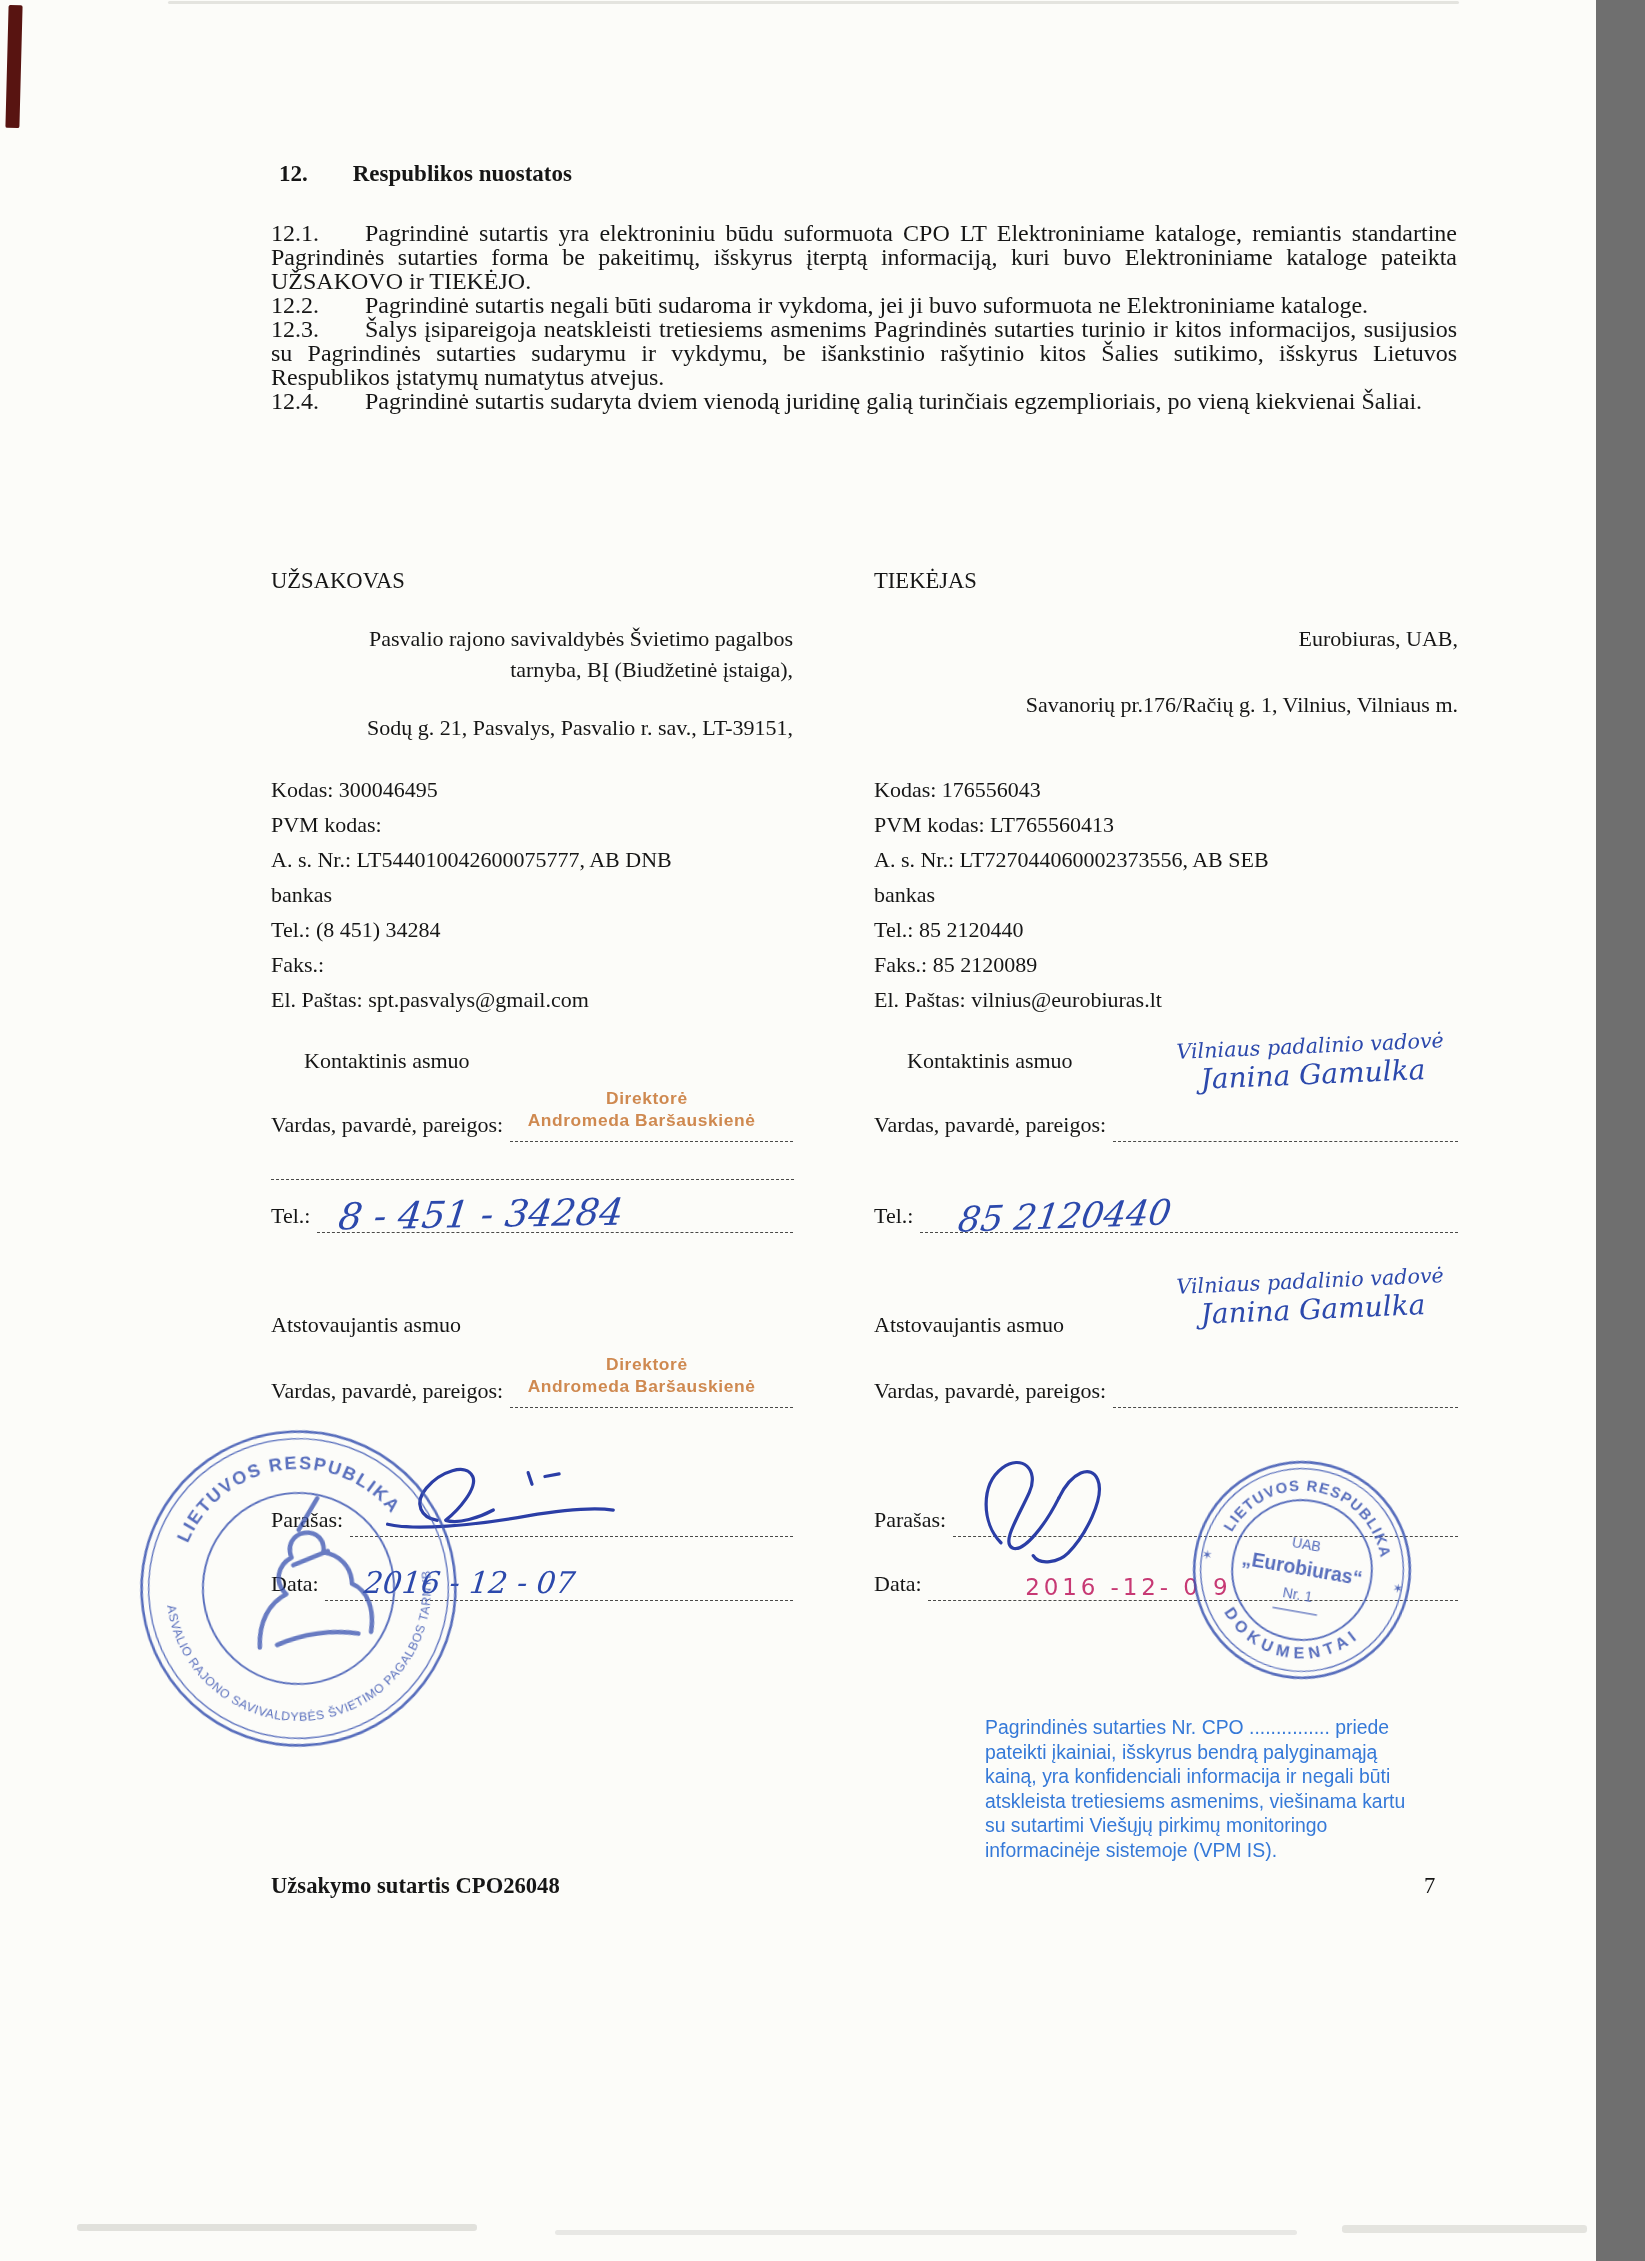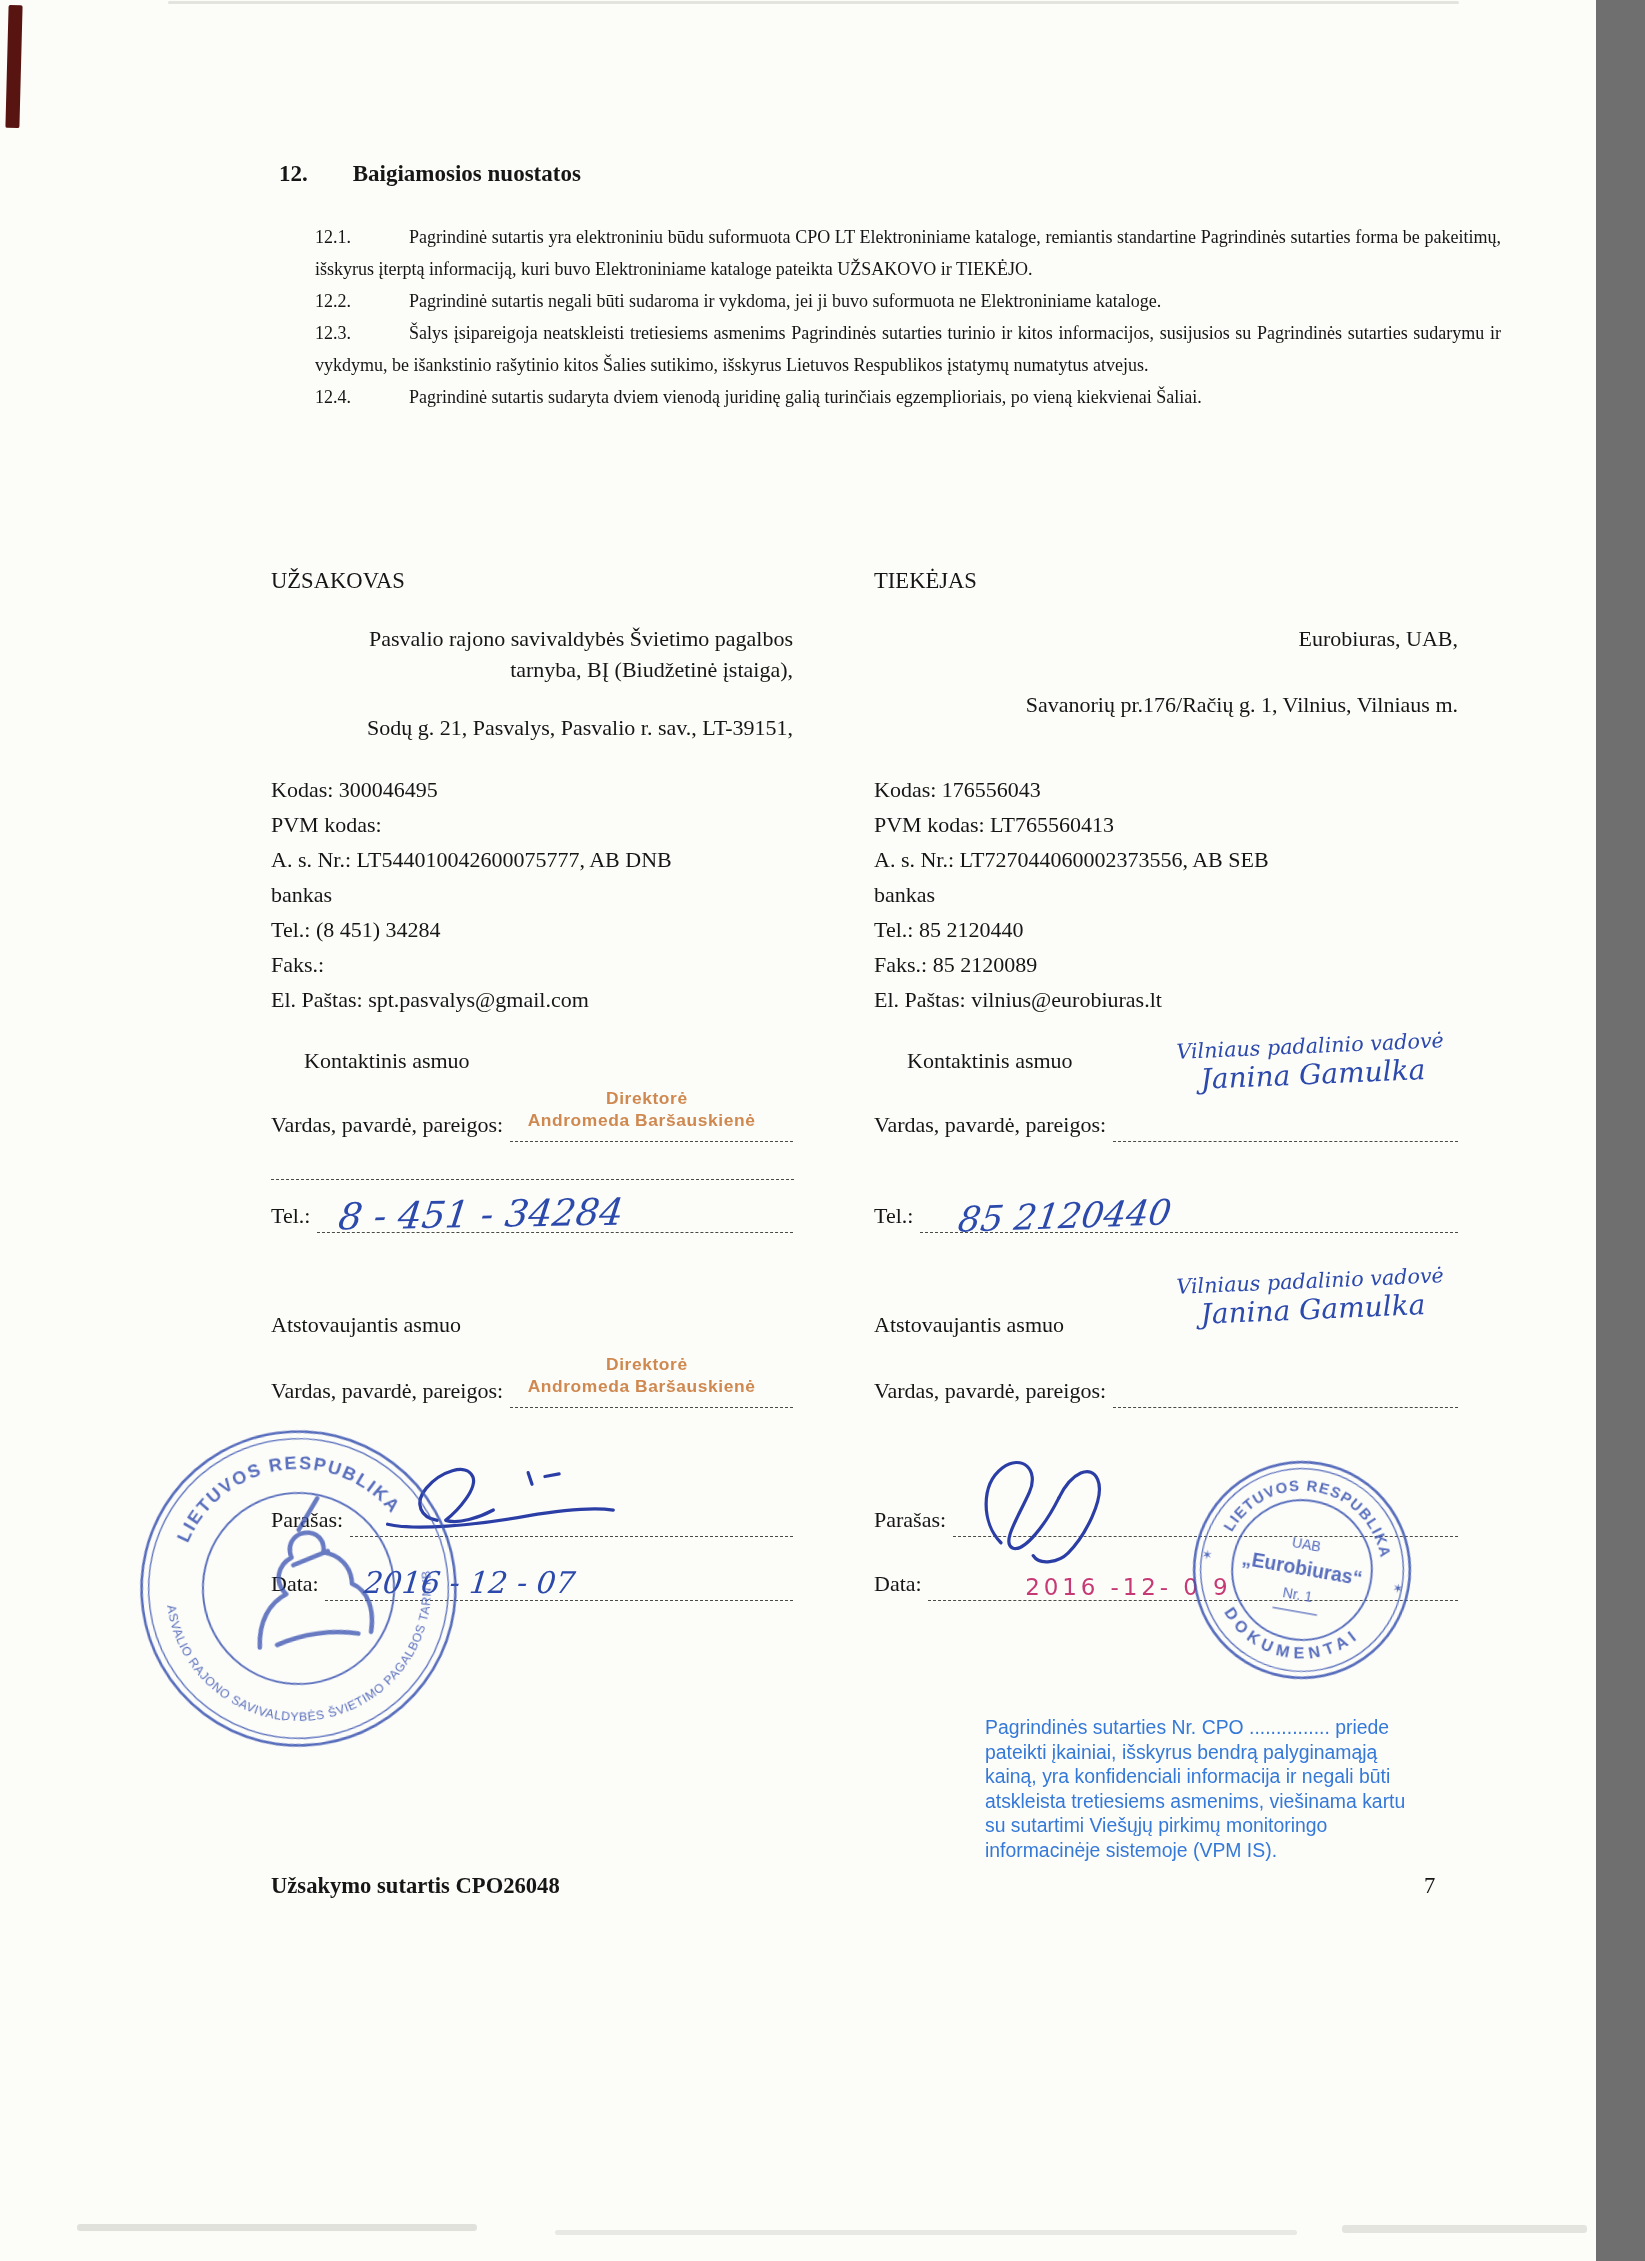--- a/index.html
+++ b/index.html
@@ -12,21 +12,21 @@
   .smudge{position:absolute;background:#9c9c94;border-radius:3.2px;}
   .s1{left:77px;top:2224px;width:400px;height:6.5px;opacity:.28;}
   .s2{left:555px;top:2230px;width:742px;height:5.2px;opacity:.2;}
   .s3{left:1342px;top:2225px;width:245px;height:7.7px;opacity:.25;}
   .s4{left:168px;top:1.3px;width:1291px;height:2.6px;opacity:.25;}
 
   
   .title{position:absolute;left:279px;top:161px;display:flex;gap:45px;
          font-weight:bold;font-size:23px;}
   .clauses{position:absolute;left:271px;top:221px;width:1186px;
-           font-size:18px;line-height:32px;text-align:justify;margin-left:44px;}
+           font-size:24px;line-height:24px;text-align:justify;}
   .clause{margin:0;}
   .cnum{display:inline-block;min-width:94px;}
 
   
   .cols{position:absolute;left:271px;top:568px;width:1187px;font-size:22px;}
   .row{display:flex;}
   .cl{width:603px;flex:none;padding-right:81px;box-sizing:border-box;position:relative;}
   .cr{flex:1;position:relative;}
   .heads{font-size:22.6px;margin-bottom:29px;}
   .names{line-height:31px;text-align:right;}
@@ -87,21 +87,21 @@
 <div class="page">
 
   <div class="edge-main"></div>
   <div class="smudge s1"></div>
   <div class="smudge s2"></div>
   <div class="smudge s3"></div>
   <div class="smudge s4"></div>
 
   <div class="title">
     <span>12.</span>
-    <span>Baigiamosios nuostatos</span>
+    <span>Respublikos nuostatos</span>
   </div>
 
   <div class="clauses">
     <p class="clause"><span class="cnum">12.1.</span><span>Pagrindinė sutartis yra elektroniniu būdu suformuota CPO LT Elektroniniame kataloge, remiantis standartine Pagrindinės sutarties forma be pakeitimų, išskyrus įterptą informaciją, kuri buvo Elektroniniame kataloge pateikta UŽSAKOVO ir TIEKĖJO.</span></p>
     <p class="clause"><span class="cnum">12.2.</span><span>Pagrindinė sutartis negali būti sudaroma ir vykdoma, jei ji buvo suformuota ne Elektroniniame kataloge.</span></p>
     <p class="clause"><span class="cnum">12.3.</span><span>Šalys įsipareigoja neatskleisti tretiesiems asmenims Pagrindinės sutarties turinio ir kitos informacijos, susijusios su Pagrindinės sutarties sudarymu ir vykdymu, be išankstinio rašytinio kitos Šalies sutikimo, išskyrus Lietuvos Respublikos įstatymų numatytus atvejus.</span></p>
     <p class="clause"><span class="cnum">12.4.</span><span>Pagrindinė sutartis sudaryta dviem vienodą juridinę galią turinčiais egzemplioriais, po vieną kiekvienai Šaliai.</span></p>
   </div>
 
   <div class="cols">

